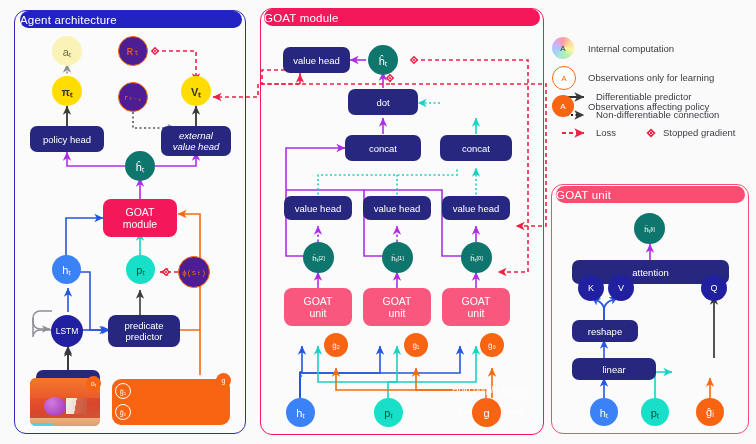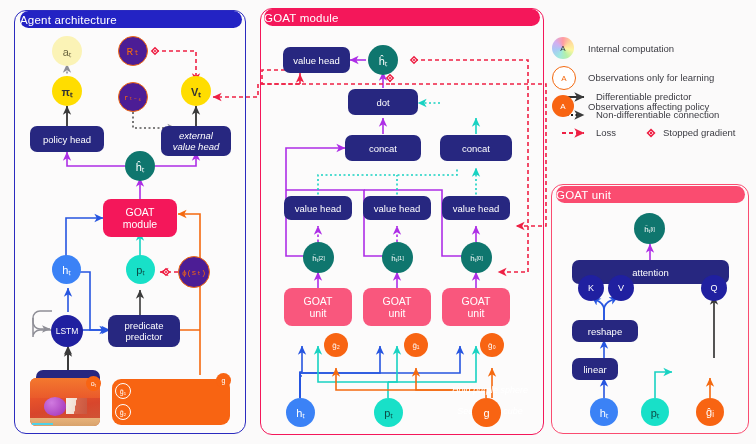--- a/index.html
+++ b/index.html
@@ -326,21 +326,21 @@
       <span>ĥₜ</span>
       <sup>[i]</sup>
     </div>
 
 <div class="node rbox" style="left:572px;top:260px;width:157px;height:24px;">attention</div>
 <div class="node circ c-dblue" style="left:578px;top:275px;width:26px;height:26px;font-size:9px;">K</div>
 <div class="node circ c-dblue" style="left:608px;top:275px;width:26px;height:26px;font-size:9px;">V</div>
 <div class="node circ c-dblue" style="left:701px;top:275px;width:26px;height:26px;font-size:9px;">Q</div>
 
 <div class="node rbox" style="left:572px;top:320px;width:66px;height:22px;">reshape</div>
-<div class="node rbox" style="left:572px;top:358px;width:46px;height:22px;">linear</div>
+<div class="node rbox" style="left:572px;top:358px;width:84px;height:22px;">linear</div>
 
 <div class="node circ c-blue" style="left:590px;top:398px;width:28px;height:28px;">hₜ</div>
 <div class="node circ c-cyan" style="left:641px;top:398px;width:28px;height:28px;">pₜ</div>
 <div class="node circ c-orange" style="left:696px;top:398px;width:28px;height:28px;">ĝᵢ</div>
 
 <div class="lg-ico grad-circ" style="left:552px;top:37px;width:22px;height:22px;">
       <span>A</span>
     </div>
 <div class="lg-row" style="left:588px;top:43px;">Internal computation</div>
 

